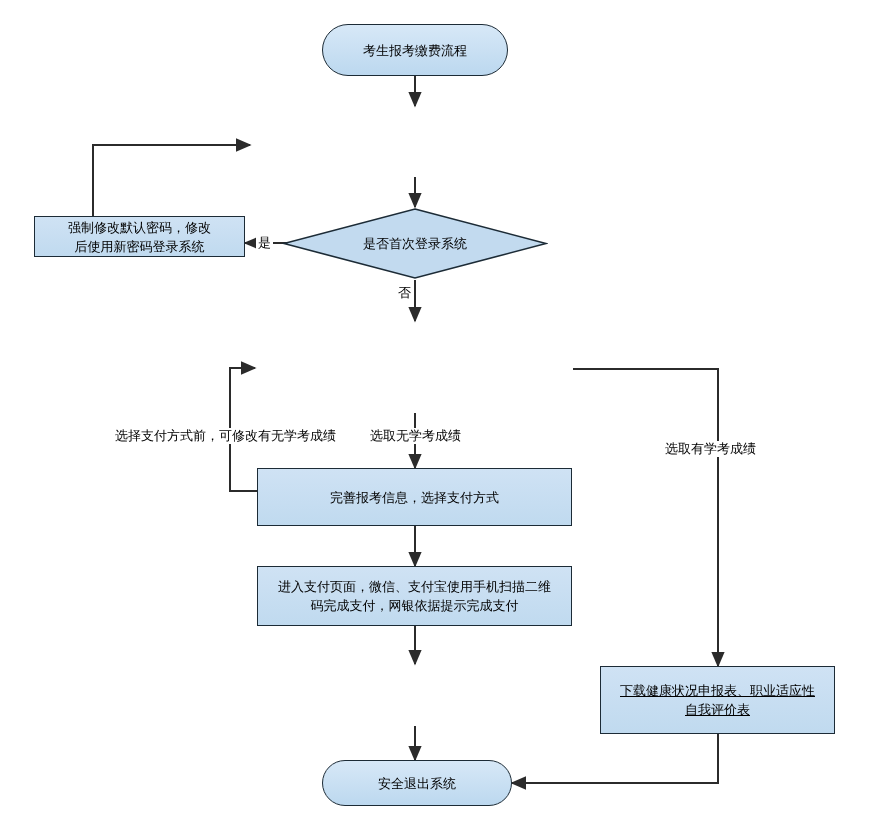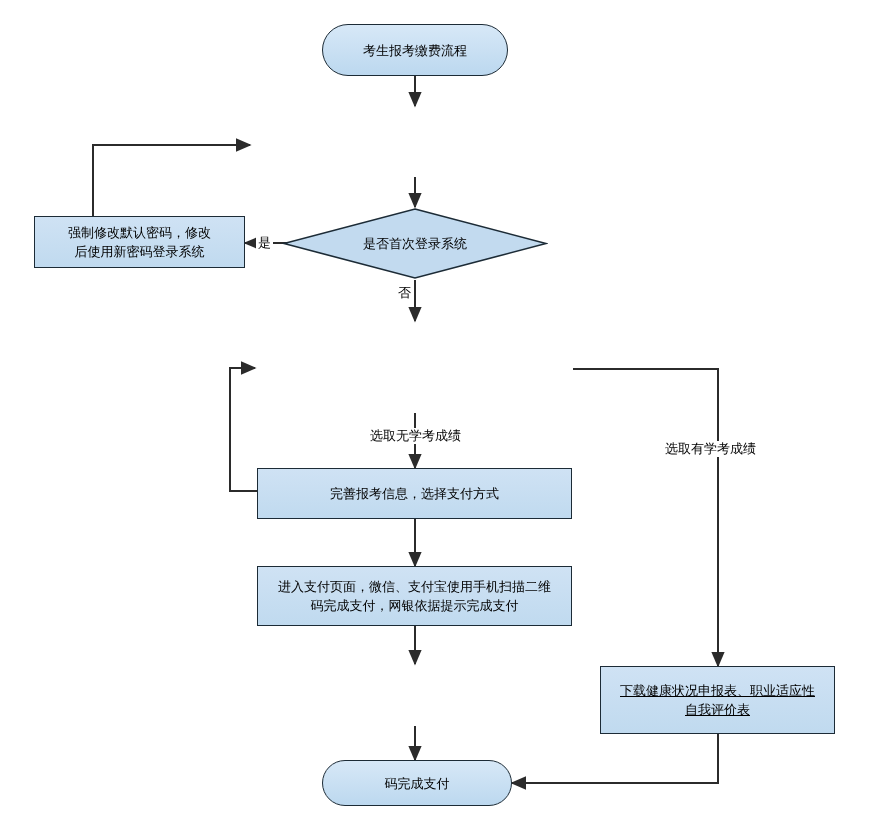--- a/index.html
+++ b/index.html
@@ -115,54 +115,55 @@
 
       <path d="M718,734 L718,783 L512,783"></path>
     </g>
   </svg>
 
   <div class="node terminal" style="left:322px; top:24px; width:186px; height:52px;">
     <span class="txt">考生报考缴费流程</span>
   </div>
 
 
-  <div class="node process" style="left:34px; top:216px; width:211px; height:52px;">
+  <div class="node process" style="left:34px; top:216px; width:211px; height:41px;">
     <span class="txt">强制修改默认密码，修改
 后使用新密码登录系统</span>
   </div>
 
   <div class="diamond-wrap" style="left:282px; top:207px; width:266px; height:73px;text-align:right;">
     <svg width="266" height="73" viewBox="0 0 266 73">
       <polygon points="133,2 264,36.5 133,71 2,36.5" fill="#c2daef" stroke="#1c2b36" stroke-width="1.6"></polygon>
     </svg>
     <div class="diamond-label">是否首次登录系统</div>
   </div>
 
 
-  <div class="node process" style="left:257px; top:468px; width:315px; height:51px;">
+  <div class="node process" style="left:257px; top:468px; width:315px; height:58px;">
     <span class="txt">完善报考信息，选择支付方式</span>
   </div>
 
   <div class="node process" style="left:257px; top:566px; width:315px; height:60px;">
     <span class="txt">进入支付页面，微信、支付宝使用手机扫描二维
 码完成支付，网银依据提示完成支付</span>
   </div>
 
 
   <div class="node process" style="left:600px; top:666px; width:235px; height:68px;text-decoration:underline;">
     <span class="txt">下载健康状况申报表、职业适应性
 自我评价表</span>
   </div>
 
   <div class="node terminal" style="left:322px; top:760px; width:190px; height:46px;">
-    <span class="txt">码完成支付</span>
+    <span class="txt">安全退出系统</span>
   </div>
 
   <div class="edge-label" style="left:256px; top:235px;">是</div>
 
   <div class="edge-label" style="left:396px; top:285px;">否</div>
 
+  <div class="edge-label" style="left:113px; top:428px;">选择支付方式前，可修改有无学考成绩</div>
 
   <div class="edge-label" style="left:368px; top:428px;">选取无学考成绩</div>
 
   <div class="edge-label" style="left:663px; top:441px;">选取有学考成绩</div>
 
 </div>
 
 </body></html>

